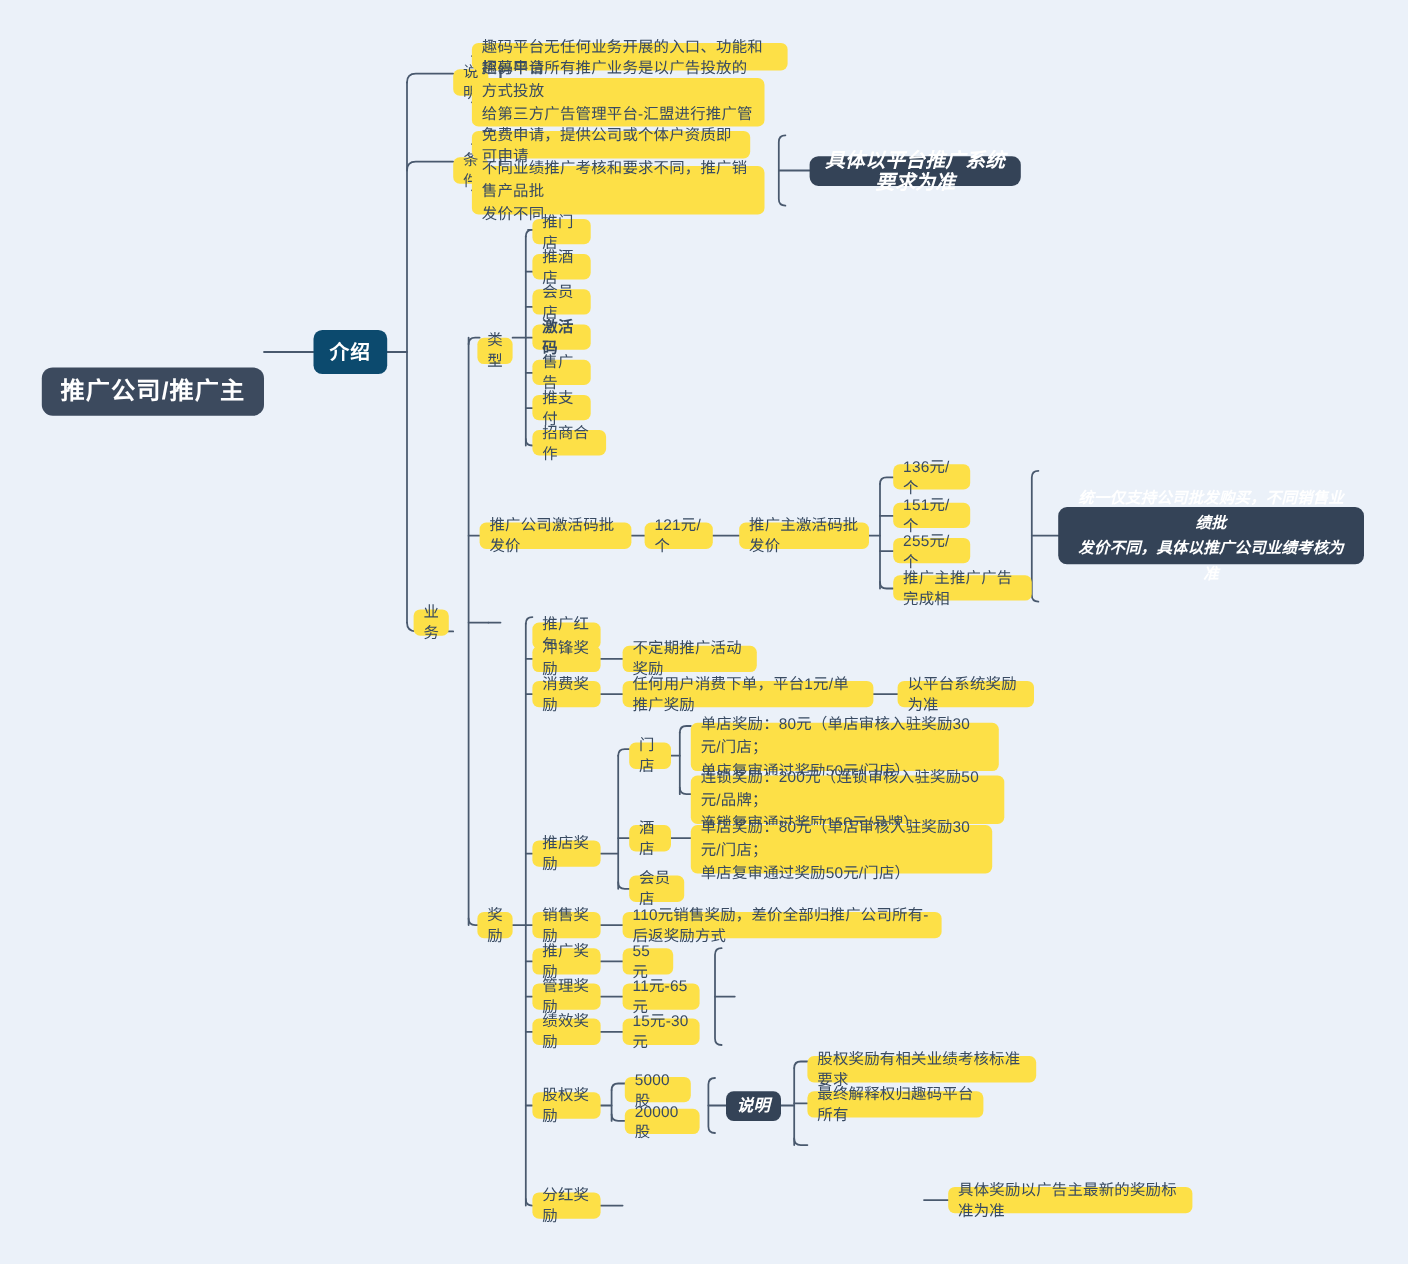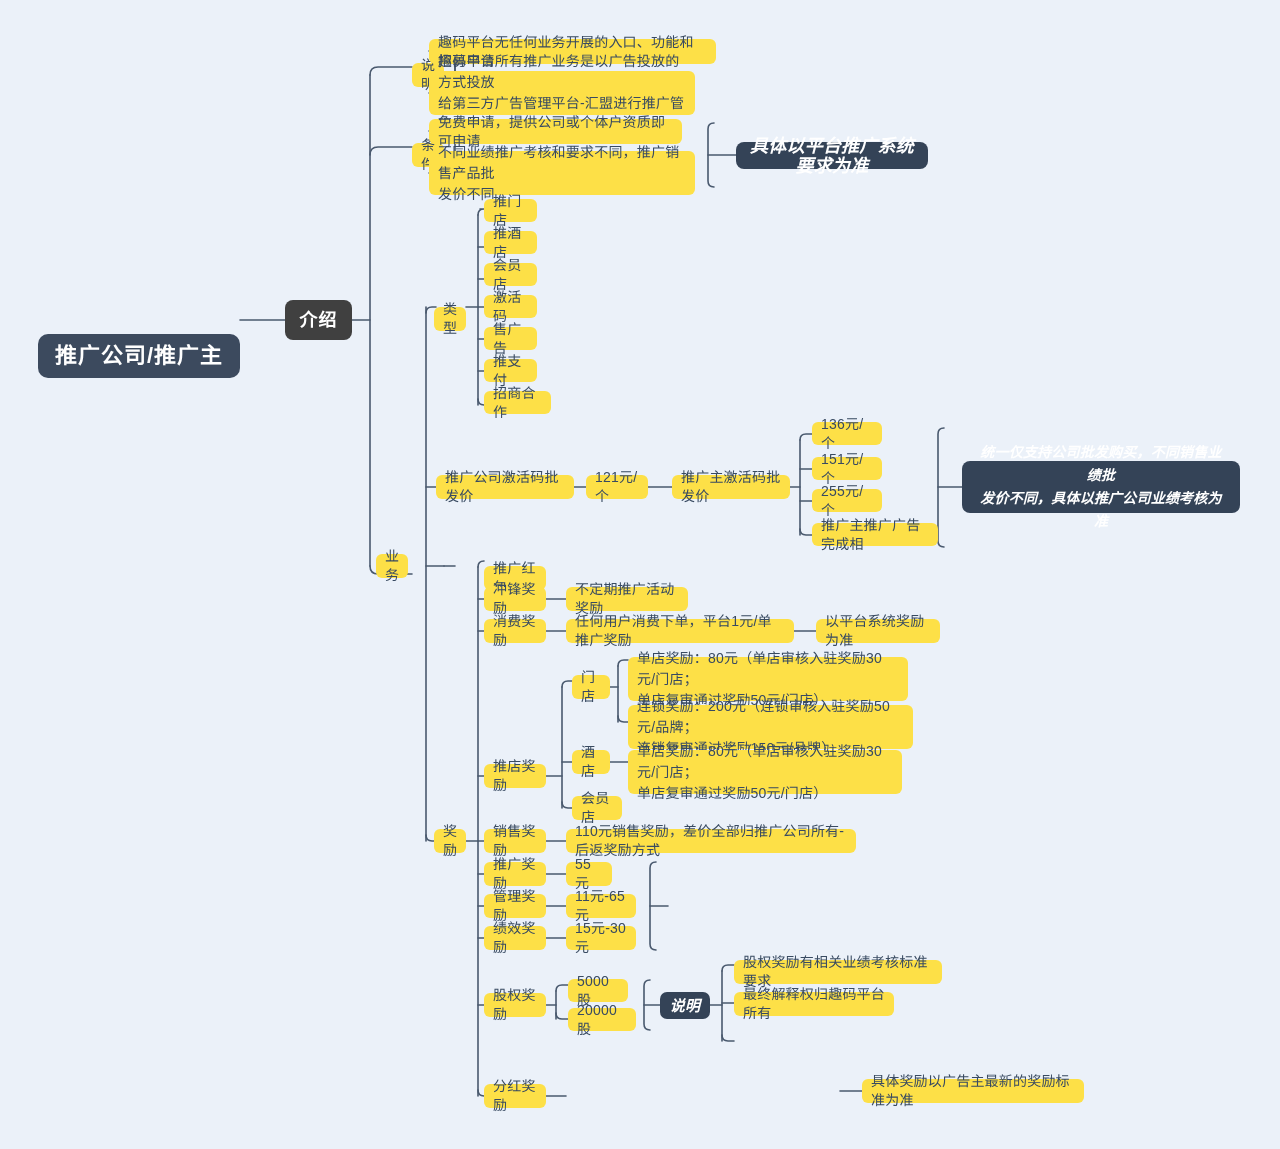--- a/index.html
+++ b/index.html
@@ -31,21 +31,21 @@
     background:#3c4a5e;color:#ffffff;
     font-size:22px;line-height:30px;
     border-radius:10px;
     font-weight:600;
     justify-content:center;text-align:center;
     letter-spacing:1px;
     margin-top:36px;
   }
   
   .node.accent{
-    background:#404040;color:#ffffff;
+    background:#0c4a6e;color:#ffffff;
     font-size:18px;line-height:26px;
     border-radius:8px;font-weight:600;
     justify-content:center;text-align:center;
     letter-spacing:1px;
   }
   
   .node.note{
     background:#344357;color:#ffffff;
     font-style:italic;font-weight:700;
     border-radius:8px;
@@ -267,21 +267,21 @@
 
   <div class="node note small" style="left:736px;top:142px;width:192px;height:27px;">具体以平台推广系统要求为准</div>
 
   <div class="node" style="left:376px;top:554px;width:32px;height:24px;justify-content:center;">业务</div>
 
   <div class="node" style="left:434px;top:307px;width:32px;height:24px;justify-content:center;">类型</div>
 
   <div class="node" style="left:484px;top:199px;width:53px;height:23px;justify-content:center;">推门店</div>
   <div class="node" style="left:484px;top:231px;width:53px;height:23px;justify-content:center;">推酒店</div>
   <div class="node" style="left:484px;top:263px;width:53px;height:23px;justify-content:center;">会员店</div>
-  <div class="node" style="left:484px;top:295px;width:53px;height:23px;justify-content:center;">激活码</div>
+  <div class="node" style="left:484px;top:295px;width:53px;height:23px;justify-content:center;font-weight:bold;">激活码</div>
   <div class="node" style="left:484px;top:327px;width:53px;height:23px;justify-content:center;">售广告</div>
   <div class="node" style="left:484px;top:359px;width:53px;height:23px;justify-content:center;">推支付</div>
   <div class="node" style="left:484px;top:391px;width:67px;height:23px;justify-content:center;">招商合作</div>
 
   <div class="node" style="left:436px;top:475px;width:138px;height:24px;justify-content:center;">推广公司激活码批发价</div>
 
   <div class="node" style="left:586px;top:475px;width:62px;height:24px;justify-content:center;">121元/个</div>
 
   <div class="node" style="left:672px;top:475px;width:118px;height:24px;justify-content:center;">推广主激活码批发价</div>
 

